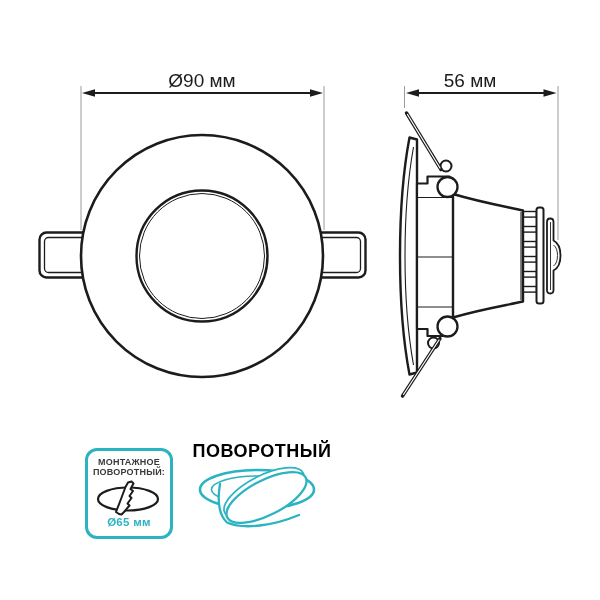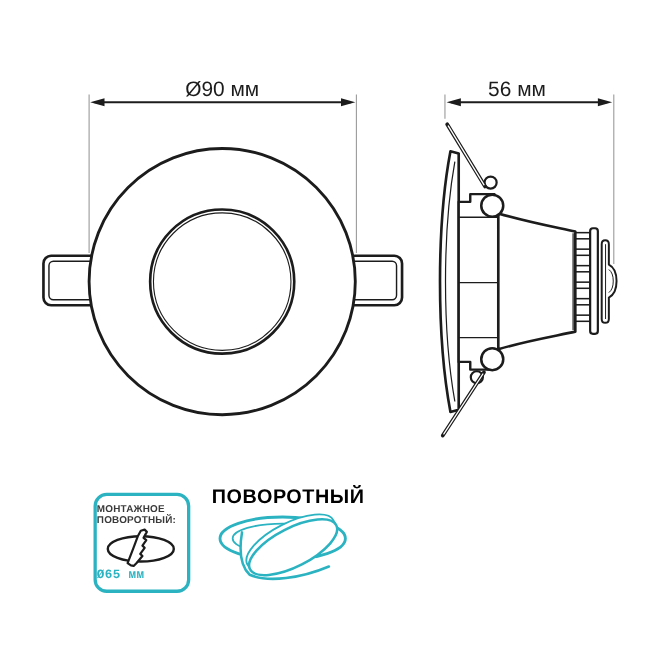--- a/index.html
+++ b/index.html
@@ -1,21 +1,21 @@
 <!DOCTYPE html>
 <html><head>
 <meta charset="utf-8">
 <style>
   html,body{margin:0;padding:0;background:#ffffff;}
   .canvas{position:relative;width:600px;height:584px;background:#fff;overflow:hidden;
           font-family:"Liberation Sans","DejaVu Sans",sans-serif;border-radius:17px;}
   .views{position:absolute;left:0;top:0;}
   .dim-text{font-family:"Liberation Sans","DejaVu Sans",sans-serif;font-size:19px;fill:#1c1c1c;}
   .mount-box{position:absolute;left:85px;top:448px;width:88px;height:91px;box-sizing:border-box;
-             border:3px solid #3b82f6;border-radius:12px;background:#fff;text-align:left;}
+             border:3px solid #3b82f6;border-radius:12px;background:#fff;text-align:center;}
   .mount-title{margin-top:7px;font-size:9px;line-height:9.5px;font-weight:bold;color:#3a3a3a;letter-spacing:.2px;}
   .mount-icon{display:block;margin:1px auto 0;}
   .mount-dia{margin-top:0px;font-size:11.5px;font-weight:bold;color:#2bb3c2;letter-spacing:.3px;}
   .swivel-label{position:absolute;left:189px;top:441px;width:146px;text-align:center;
                 font-size:18px;font-weight:bold;letter-spacing:.5px;color:#000000;}
   .swivel-icon{position:absolute;left:196px;top:464px;}
 </style>
 </head>
 <body>
 
@@ -115,21 +115,21 @@
   <div class="mount-box ac-border" style="border-color: rgb(43, 179, 194);">
     <div class="mount-title">
       <div>МОНТАЖНОЕ</div>
       <div>ПОВОРОТНЫЙ:</div>
     </div>
     <svg class="mount-icon" width="84" height="38" viewBox="0 0 84 38">
       <ellipse cx="40" cy="21" rx="30" ry="11.5" fill="none" stroke="#1c1c1c" stroke-width="2.2"></ellipse>
       <path d="M31,36 L28,34 L33,21 L37.5,9 L40,4.5 L43.5,3.5 L45.5,5.5 L42.5,11 L45,13
                L41.5,18 L43.5,20 L39.5,25.5 L41.5,27.5 L36,34 L33.5,36.5 Z" fill="#fff" stroke="#1c1c1c" stroke-width="2" stroke-linejoin="round"></path>
     </svg>
-    <div class="mount-dia ac-text" style="color: rgb(43, 179, 194); font-family: Liberation Mono, monospace;">Ø65 мм</div>
+    <div class="mount-dia ac-text" style="color: rgb(43, 179, 194);">Ø65 мм</div>
   </div>
 
   <div class="swivel-label">ПОВОРОТНЫЙ</div>
   <svg class="swivel-icon" width="126" height="78" viewBox="0 0 126 78">
     <g stroke="#2bb3c2" class="swivel-shapes">
       <ellipse class="ac-stroke" cx="61" cy="25.5" rx="57" ry="19.5" fill="#fff" stroke-width="2.6" stroke="#2bb3c2"></ellipse>
       <ellipse class="ac-stroke" cx="61" cy="25.5" rx="45.5" ry="13.5" fill="none" stroke-width="1.6" stroke="#2bb3c2"></ellipse>
       <path d="M24,20 C21,38 23,51 31,58.5 C48,66 78,61.5 103,51 L70,30 Z" fill="#fff" stroke="none"></path>
       <path class="ac-stroke" d="M24,20 C21,38 23,51 31,58.5 C48,66 78,61.5 103,51" fill="none" stroke-width="2.3" stroke-linecap="round" stroke="#2bb3c2"></path>
       <ellipse class="ac-stroke" cx="68" cy="29" rx="44" ry="17.5" transform="rotate(-27 68 29)" fill="#fff" stroke-width="1.7" stroke="#2bb3c2"></ellipse>

